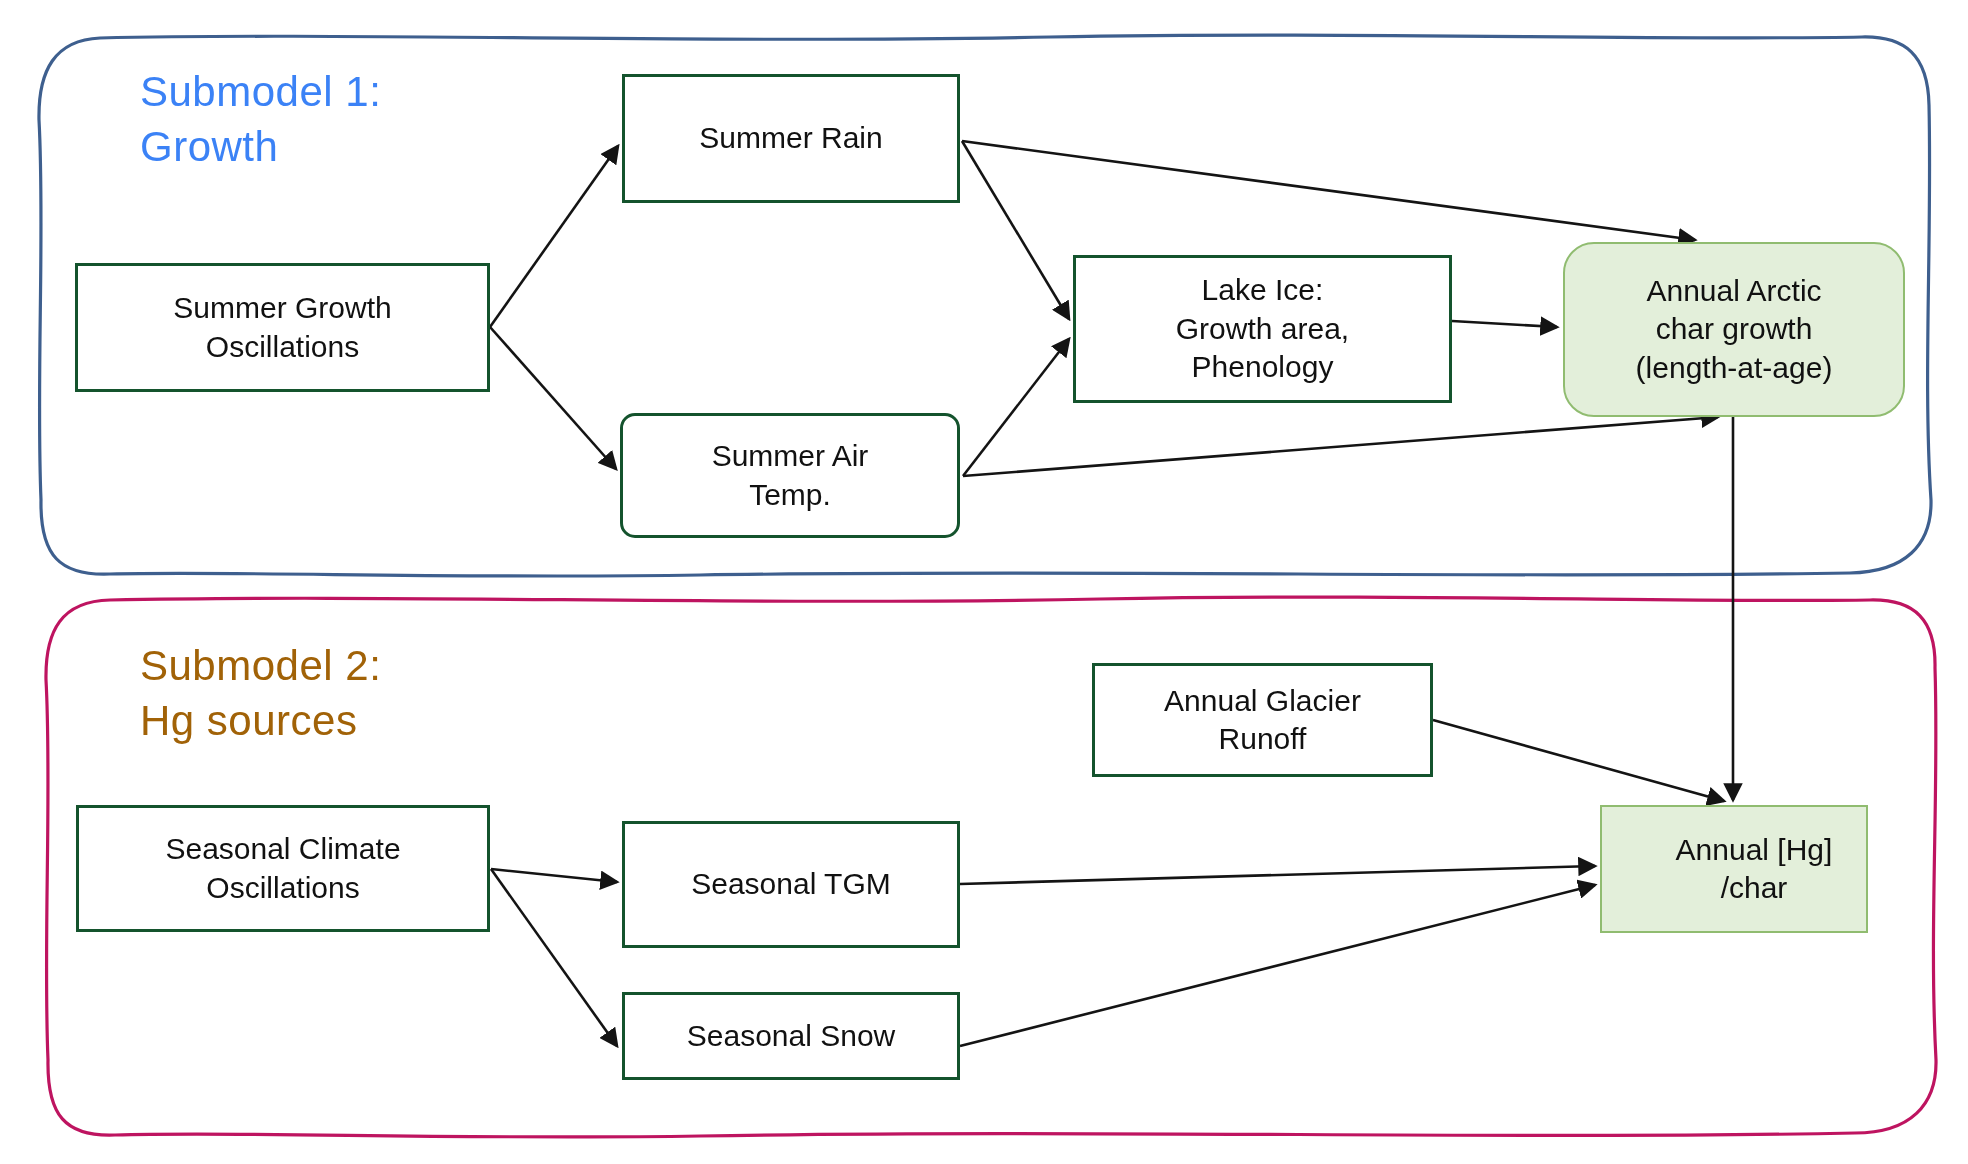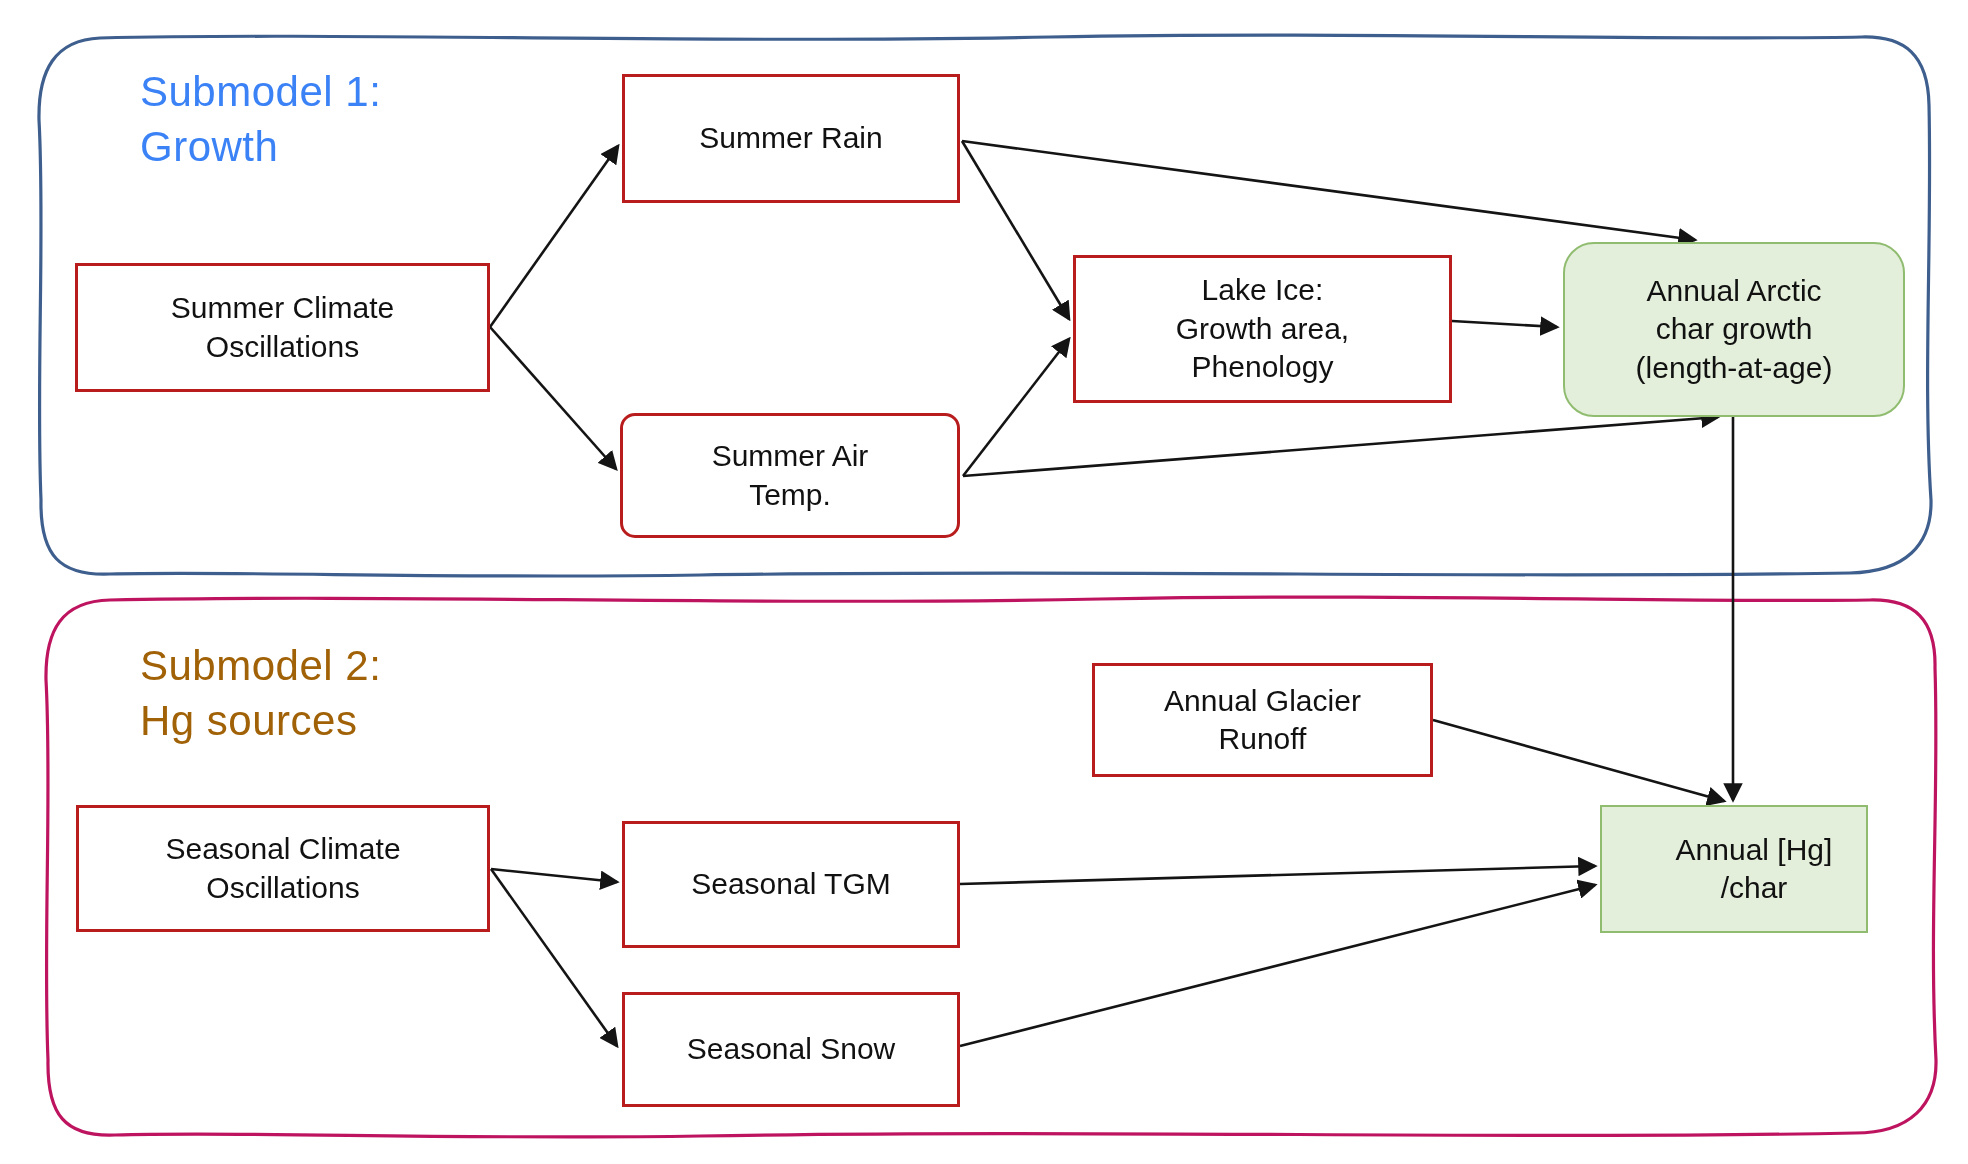--- a/index.html
+++ b/index.html
@@ -14,21 +14,21 @@
   .layer { position: absolute; left: 0; top: 0; }
   .frame { fill: none; stroke-width: 3.2px; stroke-linecap: round; }
   .arrow { stroke-width: 2.6px; }
   .node {
     position: absolute;
     display: flex;
     align-items: center;
     justify-content: center;
     text-align: center;
     background: #ffffff;
-    border: 3px solid #b91c1c;
+    border: 3px solid #14532d;
     box-sizing: border-box;
     color: #111111;
     font-size: 30px;
     line-height: 1.28;
   }
   .node span { white-space: pre-line; }
   .title {
     position: absolute;
     font-size: 42px;
     line-height: 1.32;
@@ -89,21 +89,21 @@
     </g>
   </svg>
 
   <div class="title" style="left: 140px; top: 64px; color: #3b82f6;">Submodel 1:
 Growth</div>
 
   <div class="title" style="left: 140px; top: 638px; color: #a16207;">Submodel 2:
 Hg sources</div>
 
   <div class="node" style="left:75px; top:263px; width:415px; height:129px;">
-    <span>Summer Climate
+    <span>Summer Growth
 Oscillations</span>
   </div>
 
   <div class="node" style="left:622px; top:74px; width:338px; height:129px;">
     <span>Summer Rain</span>
   </div>
 
   <div class="node" style="left:620px; top:413px; width:340px; height:125px;border-radius:15px;">
     <span>Summer Air
 Temp.</span>
@@ -128,21 +128,21 @@
 
   <div class="node" style="left:1092px; top:663px; width:341px; height:114px;">
     <span>Annual Glacier
 Runoff</span>
   </div>
 
   <div class="node" style="left:622px; top:821px; width:338px; height:127px;">
     <span>Seasonal TGM</span>
   </div>
 
-  <div class="node" style="left:622px; top:992px; width:338px; height:115px;align-items:center;">
+  <div class="node" style="left:622px; top:992px; width:338px; height:88px;align-items:center;">
     <span>Seasonal Snow</span>
   </div>
 
   <div class="node" style="left: 1600px; top: 805px; width: 268px; height: 128px; border-width: 2.5px; background-color: rgb(227, 239, 218); border-color: rgb(144, 188, 112); padding-left: 40px;">
     <span>Annual [Hg]
 /char</span>
   </div>
 
 </div>
 

